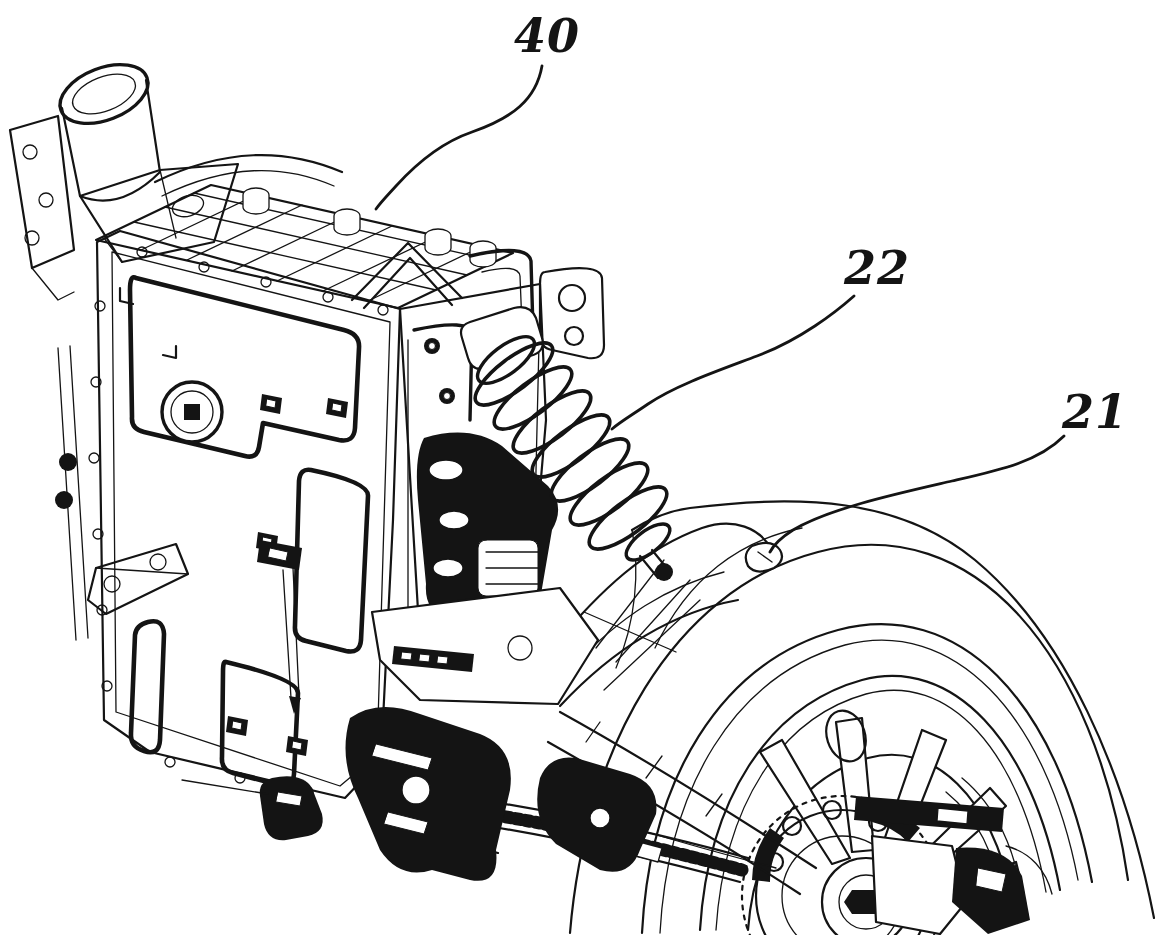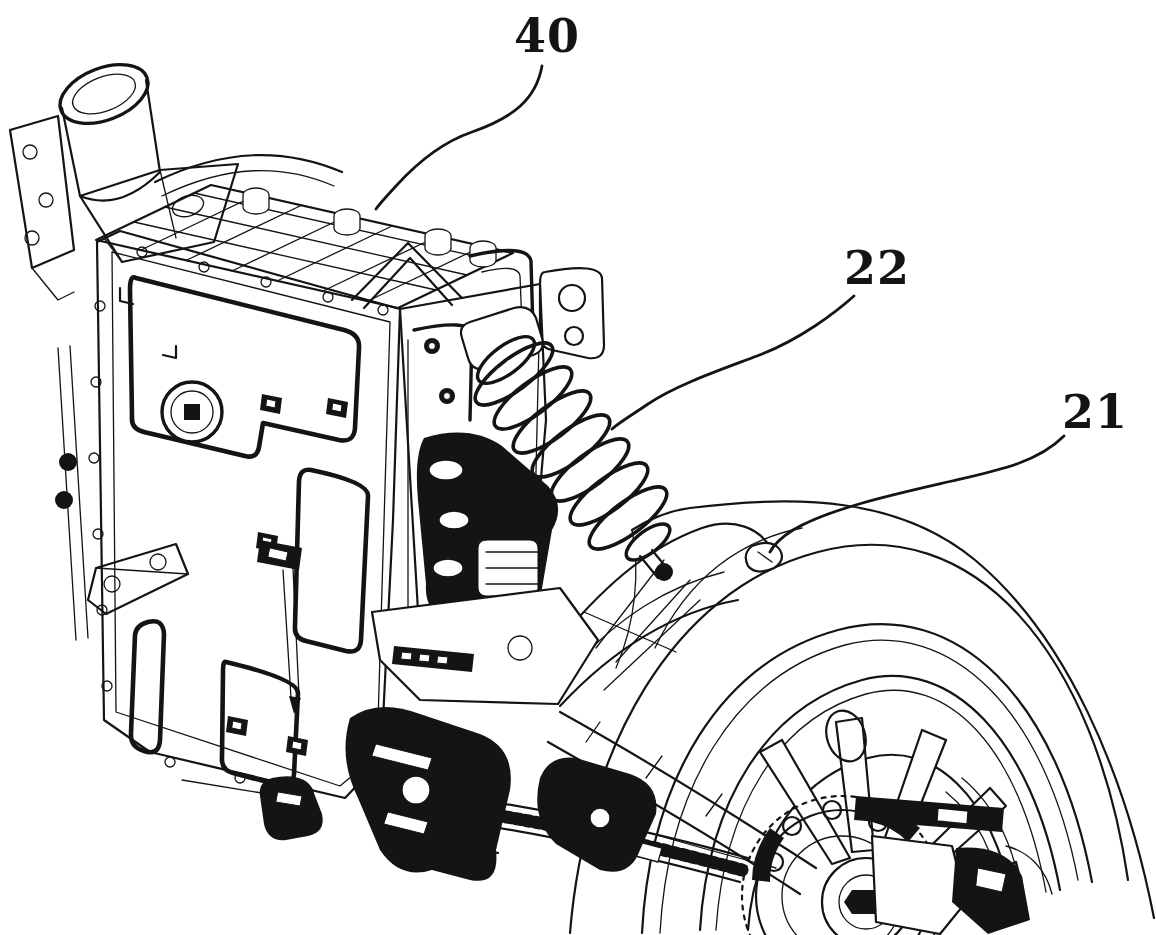--- a/index.html
+++ b/index.html
@@ -1,20 +1,21 @@
 <!DOCTYPE html>
 <html><head>
 <meta charset="utf-8">
 <style>
   :root{ --ink:#141414; --paper:#ffffff; }
   html,body{margin:0;padding:0;background:#e8e8e8;}
   #stage{
     position:relative; width:1156px; height:935px; margin:0 auto;
     background:var(--paper); overflow:hidden;
     font-family:"DejaVu Serif","Liberation Serif",serif;
+    font-style:italic;
   }
   svg{display:block}
   
   svg *{stroke:var(--ink); fill:none; stroke-linecap:round; stroke-linejoin:round;}
   .w1{stroke-width:1.3}
   .w2{stroke-width:2.2}
   .w3{stroke-width:3.4}
   .w4{stroke-width:4.6}
   .ink{fill:var(--ink); stroke:none;}
   .wh {fill:var(--paper);}

